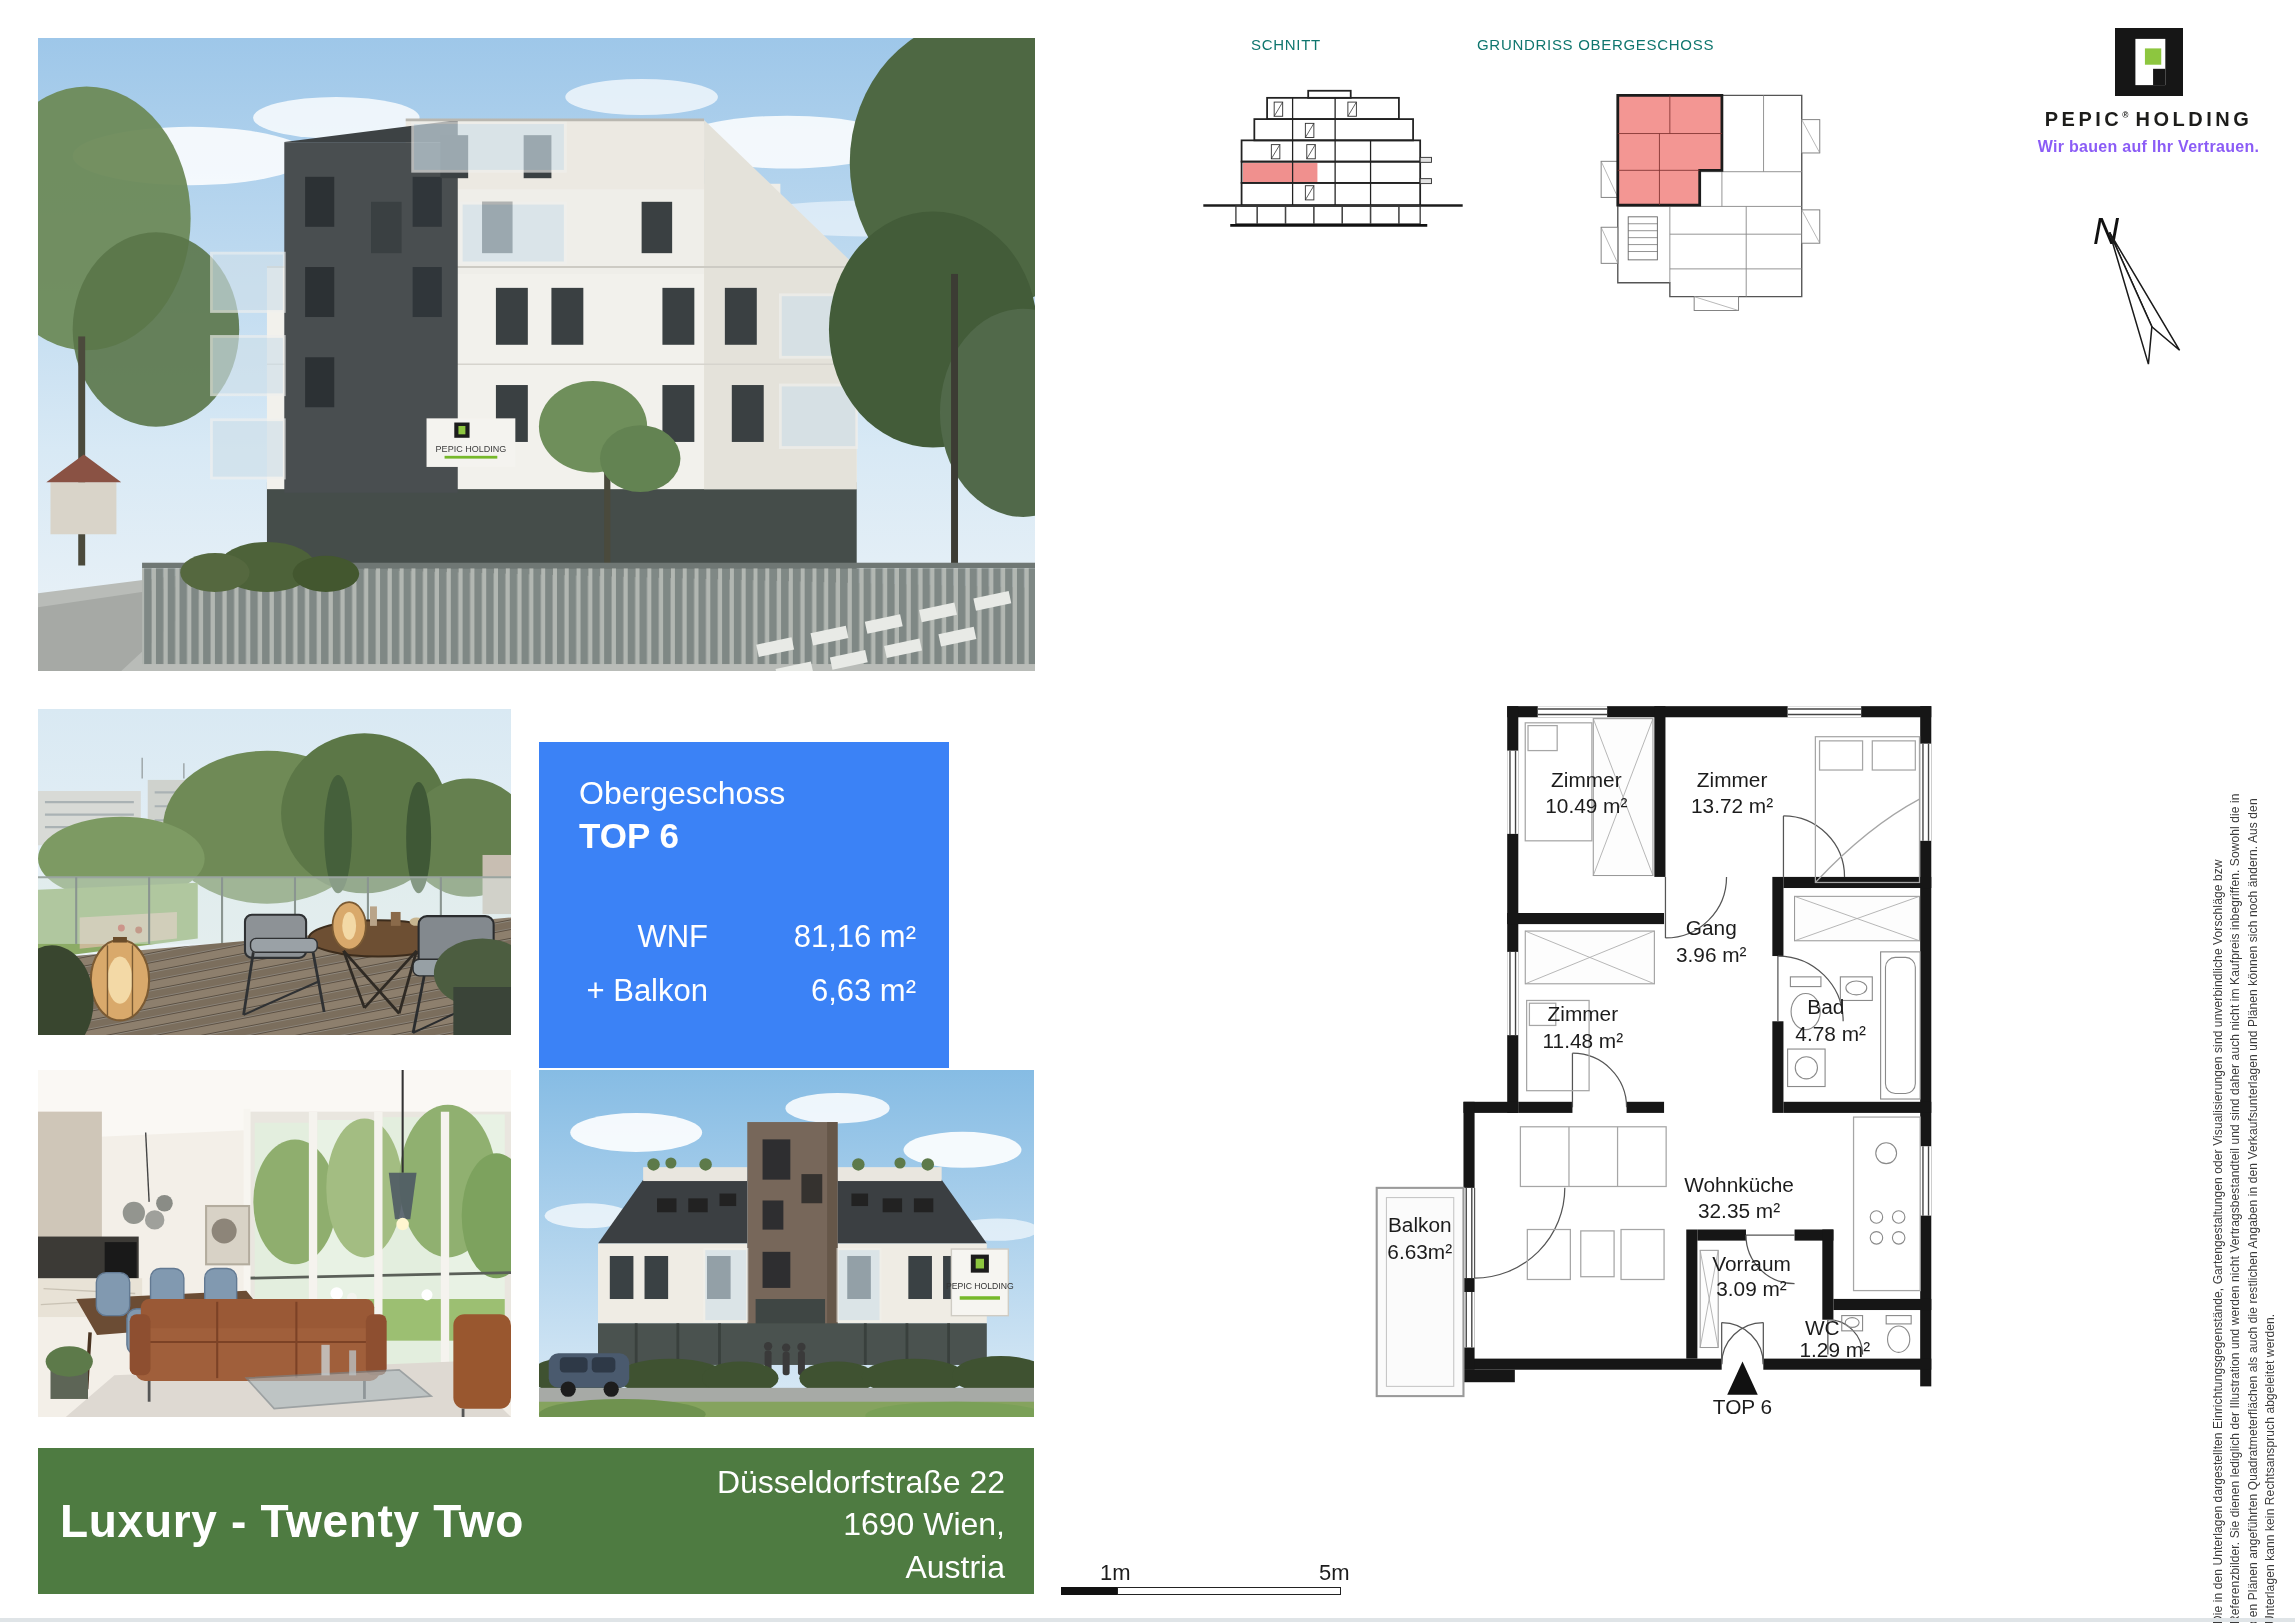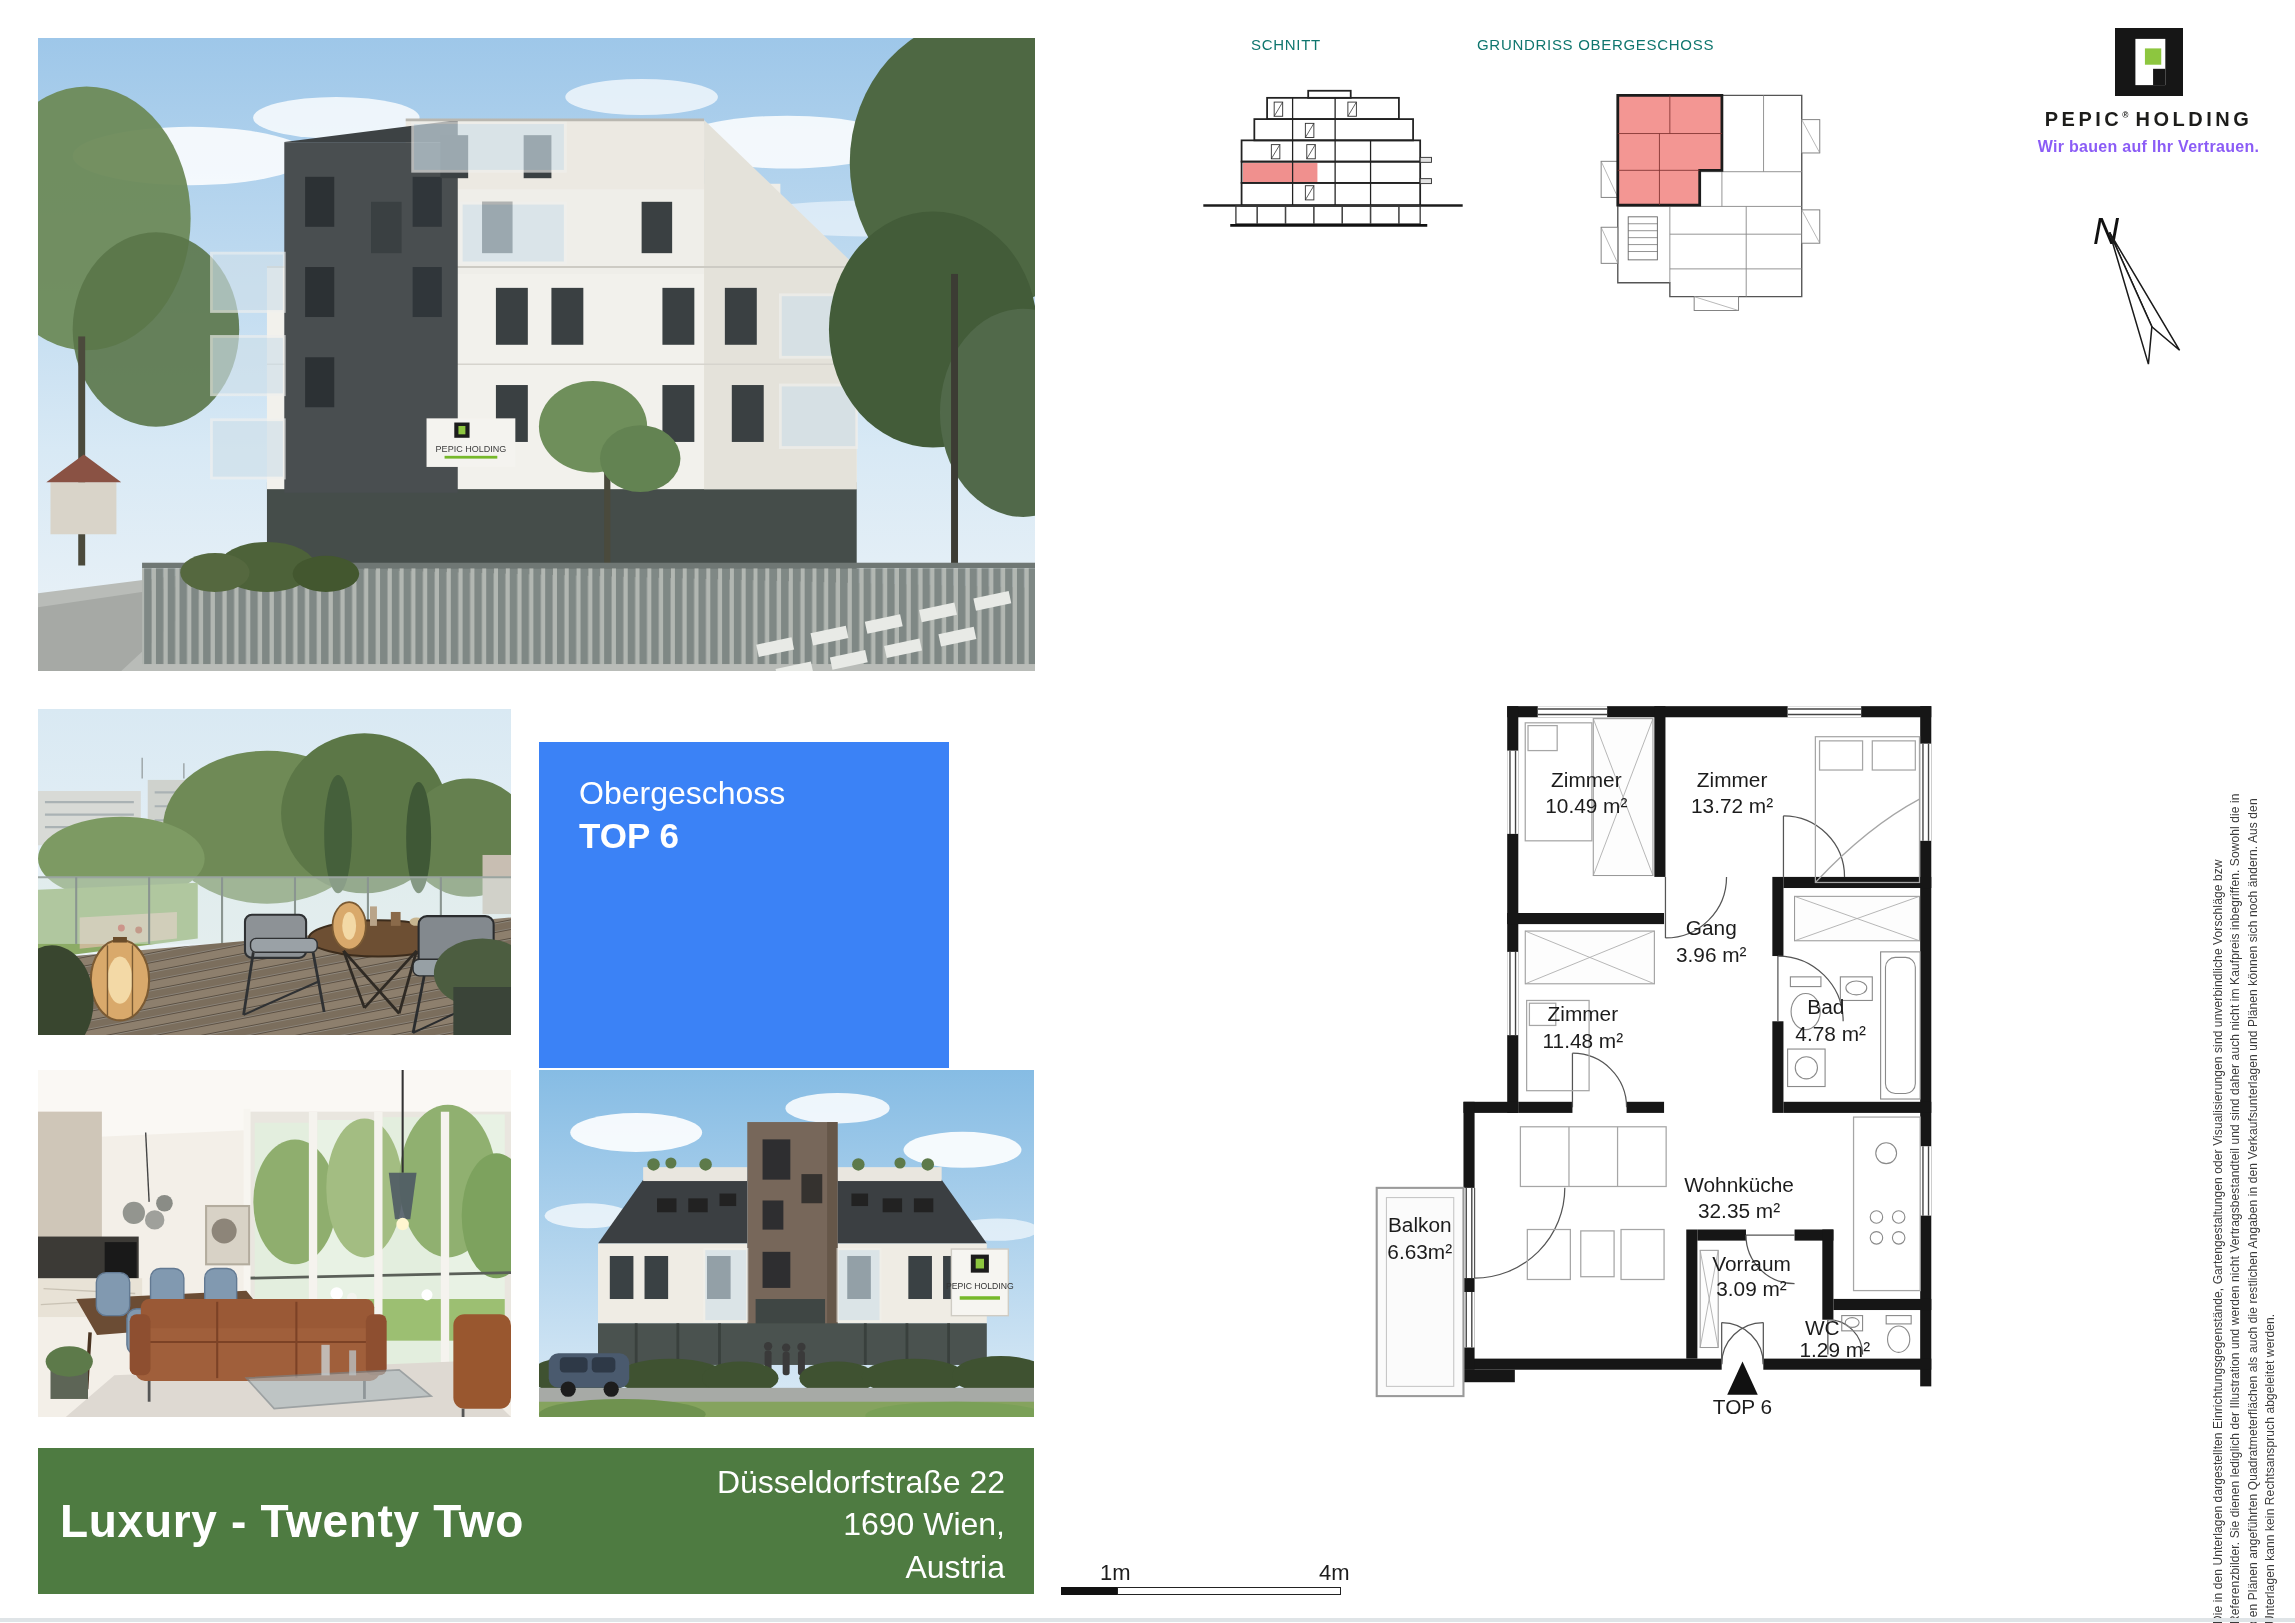--- a/index.html
+++ b/index.html
@@ -255,20 +255,30 @@
 
     <ellipse cx="640" cy="380" rx="70" ry="50" fill="#4c5d40"></ellipse>
     <rect x="598" y="400" width="86" height="69" fill="#3a4438"></rect>
     <ellipse cx="20" cy="420" rx="60" ry="80" fill="#39462f"></ellipse>
   </svg>
 </div>
 
 <div class="info-box">
   <div class="info-floor">Obergeschoss</div>
   <div class="info-unit">TOP 6</div>
+  <div class="info-metrics">
+    <div class="info-row">
+      <span class="lbl">WNF</span>
+      <span class="val">81,16 m²</span>
+    </div>
+    <div class="info-row">
+      <span class="lbl">+ Balkon</span>
+      <span class="val">6,63 m²</span>
+    </div>
+  </div>
 </div>
 
 <div class="photo" style="left:38px; top:1070px; width:473px; height:347px;">
   <svg viewBox="0 0 681 500" preserveAspectRatio="none">
     <rect width="681" height="500" fill="#f3efe8"></rect>
     <polygon points="0,0 681,0 681,70 0,100" fill="#faf8f4"></polygon>
 
     <rect x="300" y="60" width="381" height="380" fill="#e9e6df"></rect>
     <g>
       <rect x="312" y="76" width="78" height="350" fill="#e3eede"></rect>
@@ -752,21 +762,21 @@
       <text x="548" y="856">3.09 m²</text>
       <text x="650" y="912">WC</text>
       <text x="668" y="944">1.29 m²</text>
       <text x="535" y="1026">TOP 6</text>
     </g>
   </svg>
 </div>
 
 <div>
   <div class="scale-label" style="left:1100px; top:1560px;">1m</div>
-  <div class="scale-label" style="left:1319px; top:1560px;">4m</div>
+  <div class="scale-label" style="left:1319px; top:1560px;">5m</div>
   <div class="scale-seg" style="left:1061px; top:1587px; width:56px; background:#111; border:0.7px solid #111;"></div>
   <div class="scale-seg" style="left:1117px; top:1587px; width:222px; background:#fff; border:0.7px solid #222;"></div>
 </div>
 
 <div class="disclaimer">
   <div>Die in den Unterlagen dargestellten Einrichtungsgegenstände, Gartengestaltungen oder Visualisierungen sind unverbindliche Vorschläge bzw</div>
   <div>Referenzbilder. Sie dienen lediglich der Illustration und werden nicht Vertragsbestandteil und sind daher auch nicht im Kaufpreis inbegriffen. Sowohl die in</div>
   <div>den Plänen angeführten Quadratmeterflächen als auch die restlichen Angaben in den Verkaufsunterlagen und Plänen können sich noch ändern. Aus den</div>
   <div>Unterlagen kann kein Rechtsanspruch abgeleitet werden.</div>
 </div>

